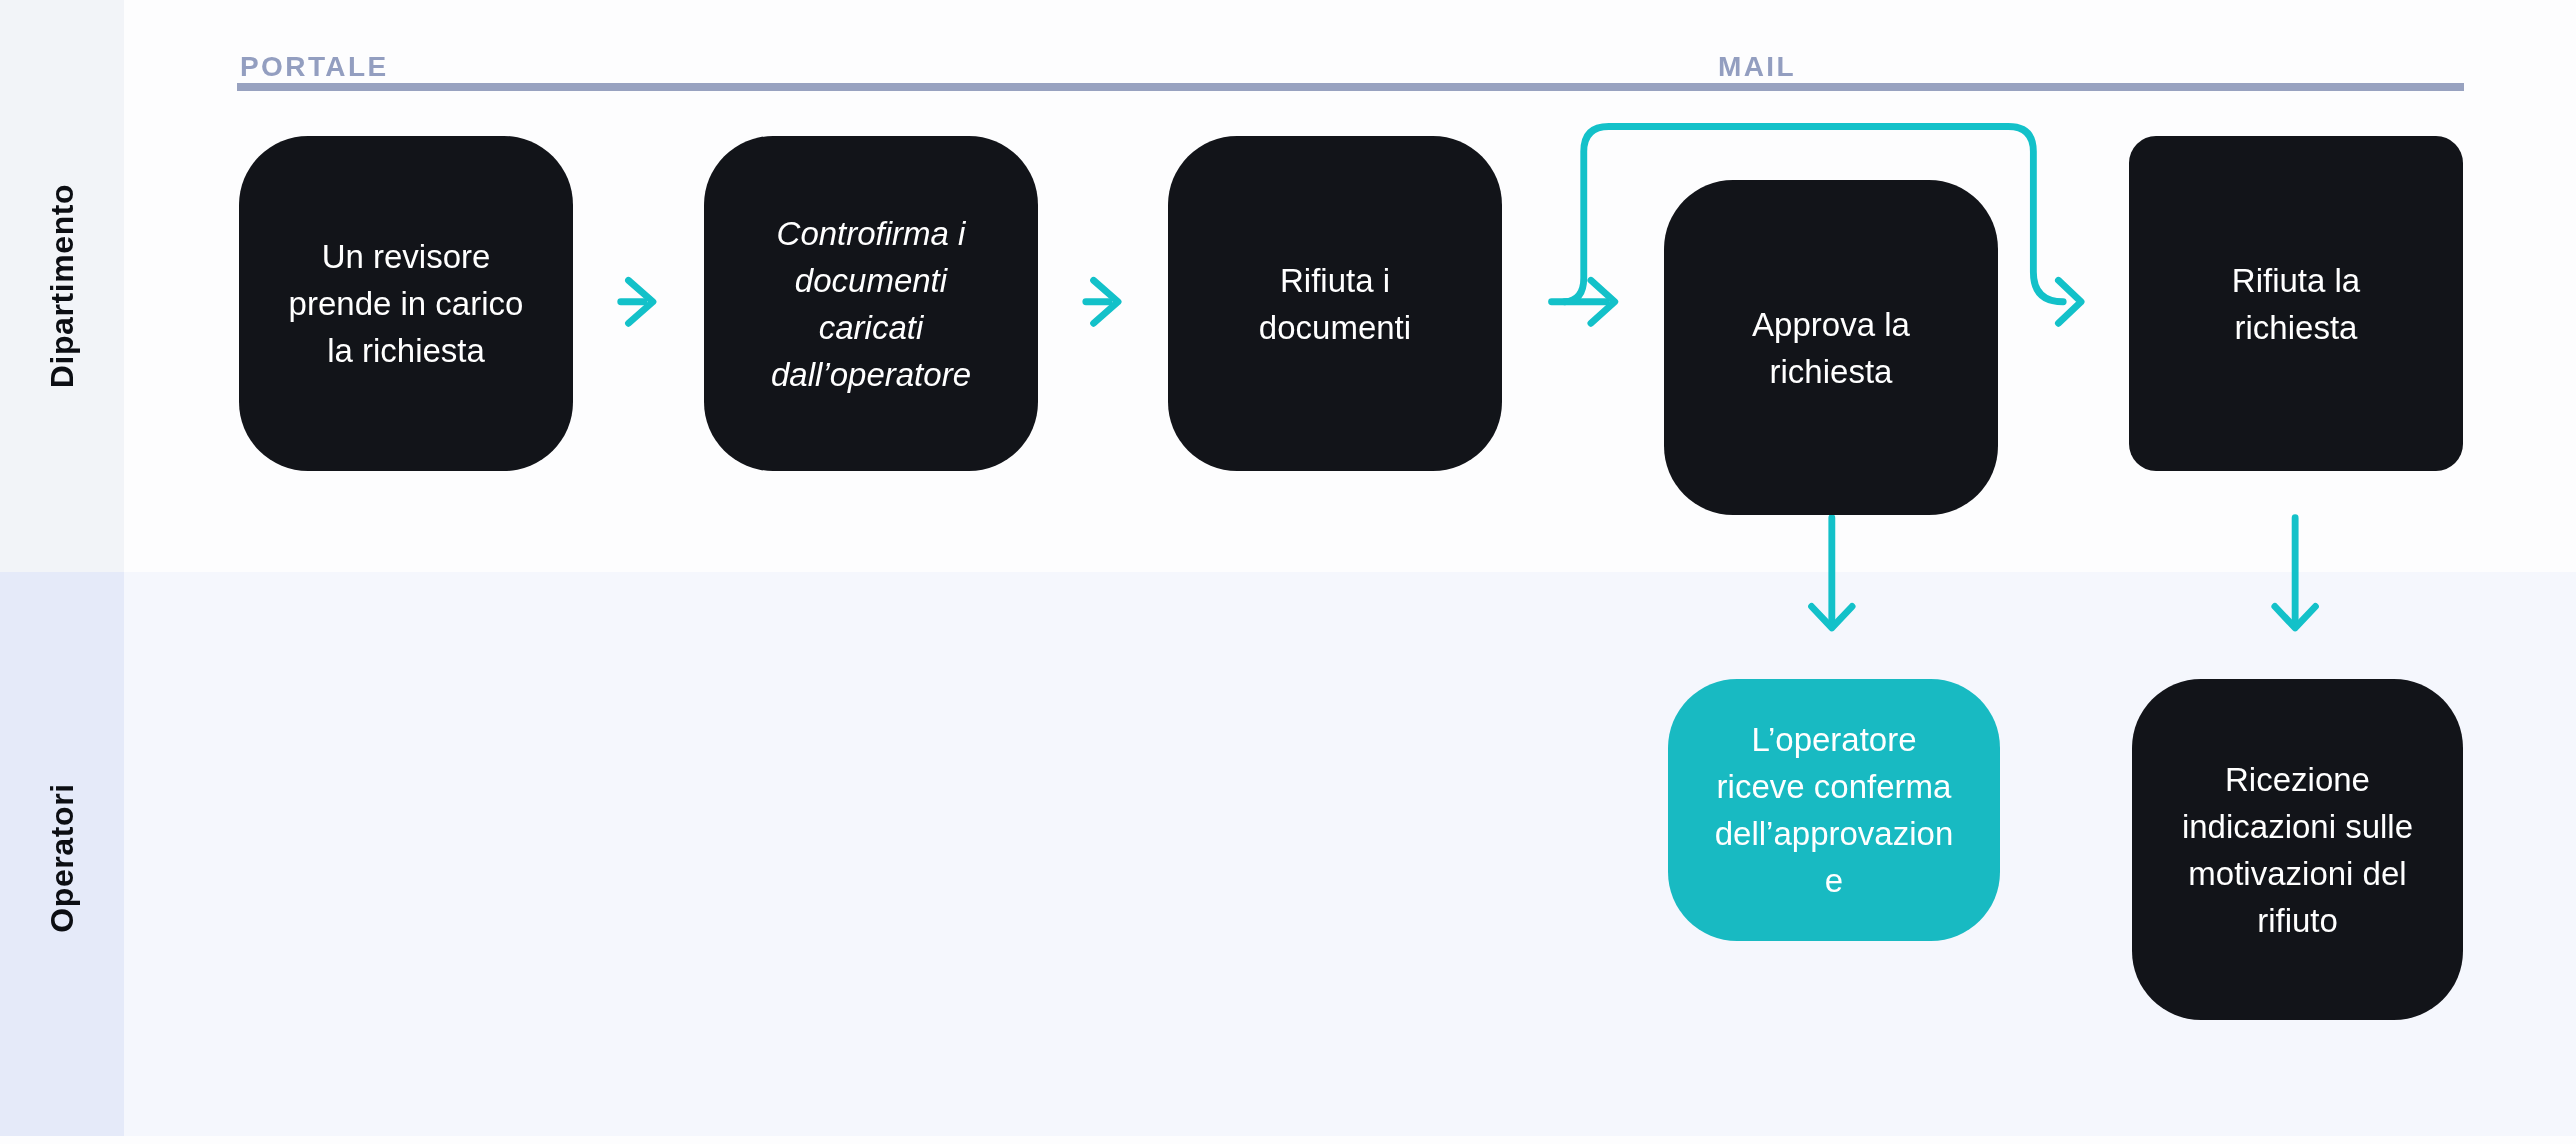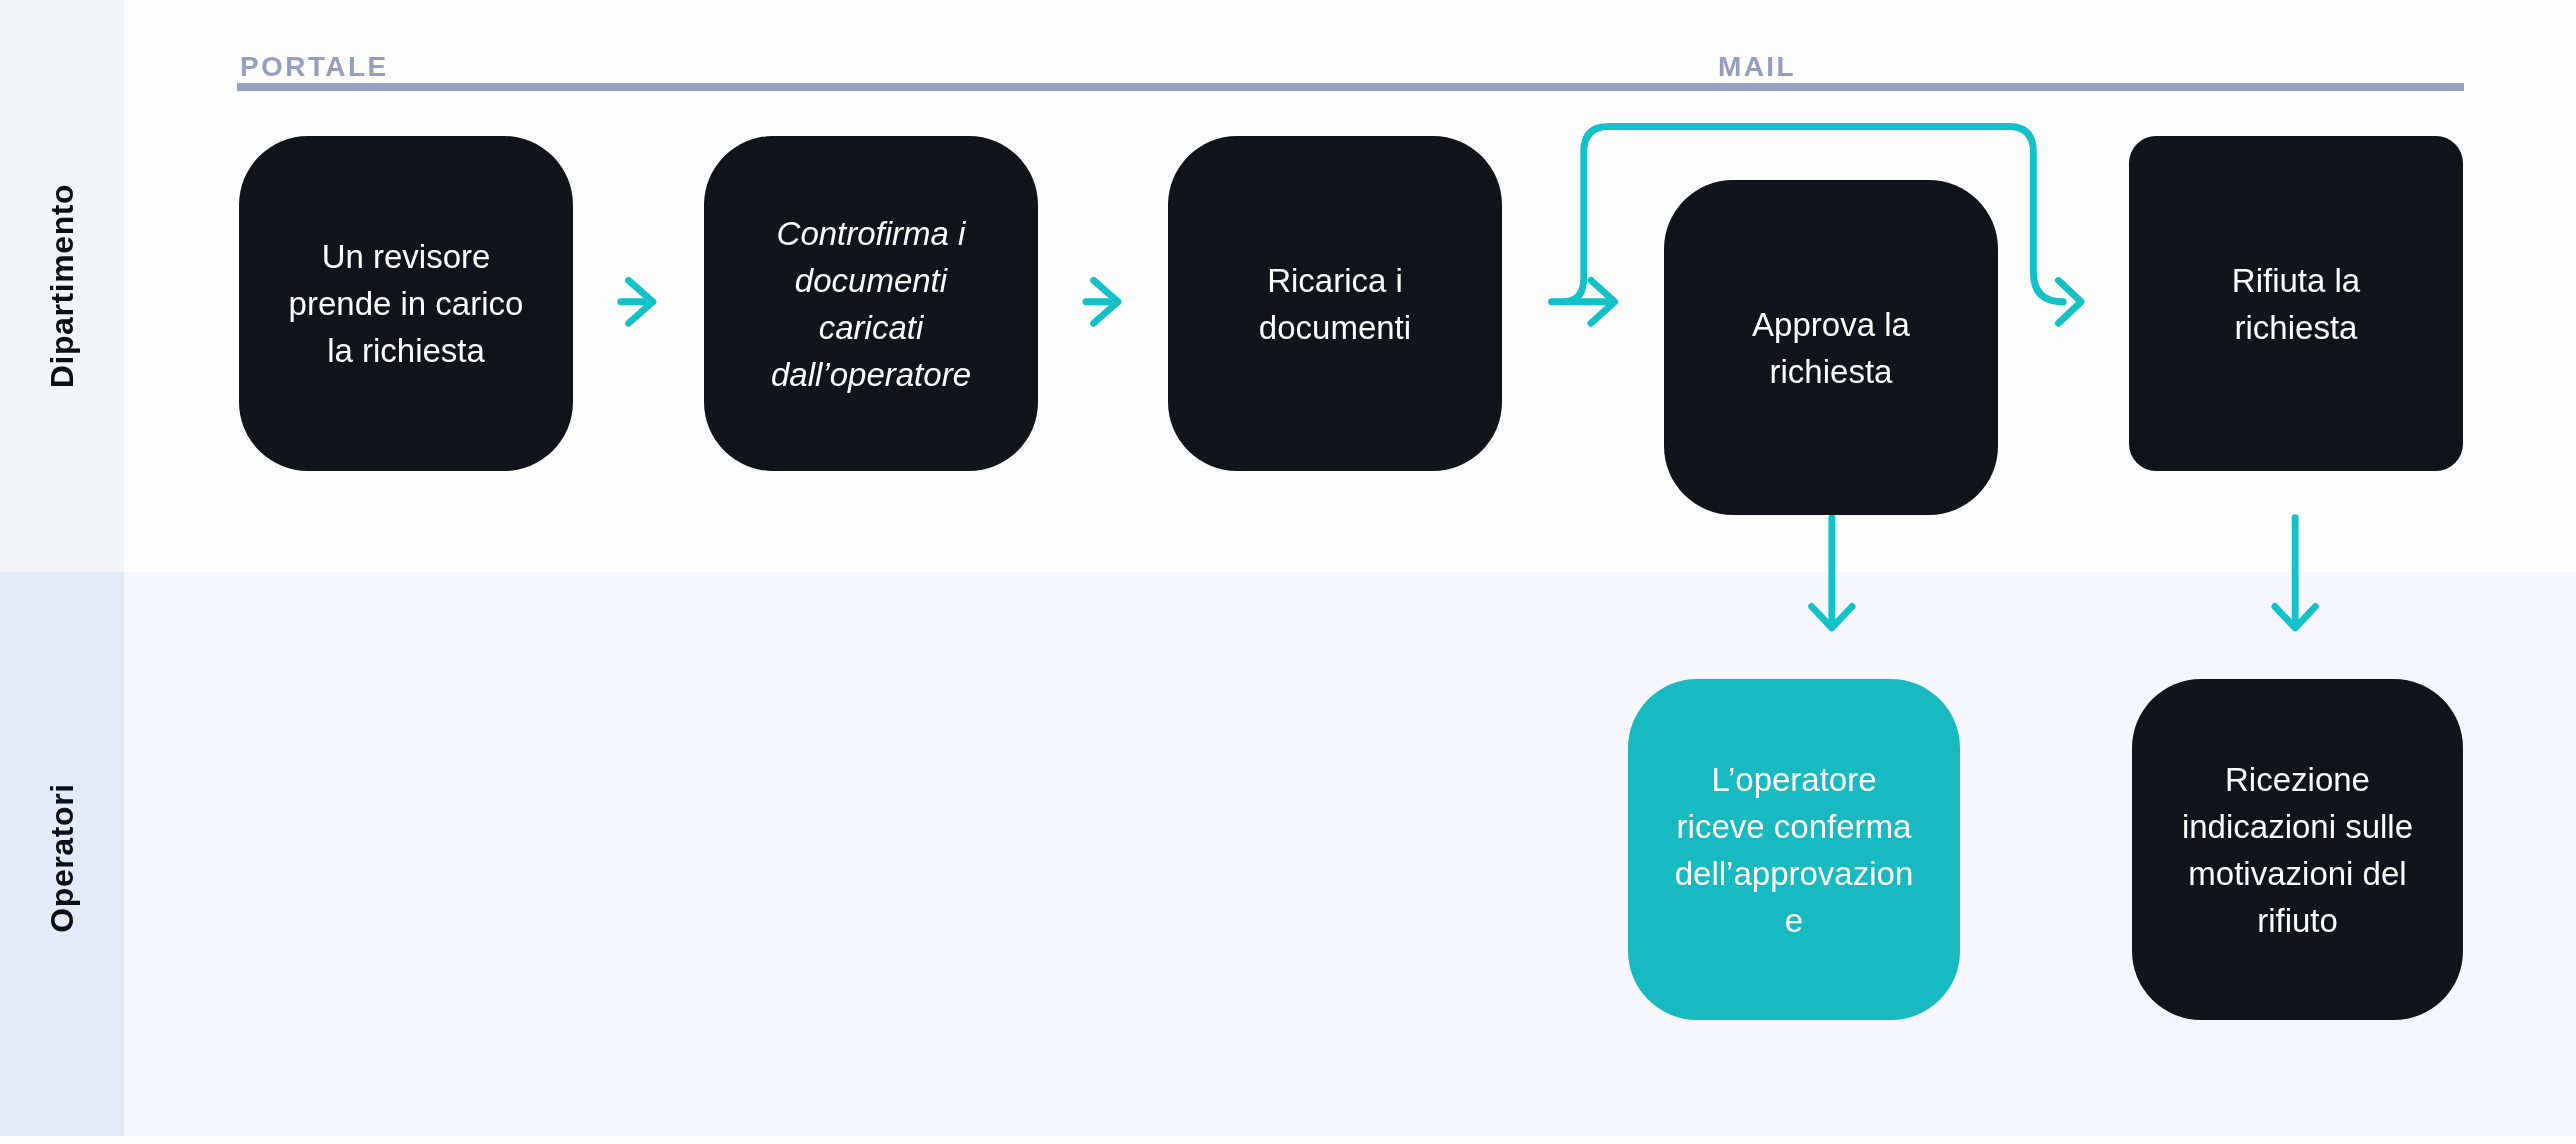--- a/index.html
+++ b/index.html
@@ -74,21 +74,21 @@
     line-height:47px;
     padding:0 39px;
     overflow-wrap:anywhere;
   }
   .node.teal{background:var(--node-teal);}
   .n1{left:239px;  top:136px; width:334px; height:335px;}
   .n2{left:704px; top:136px; width:334px; height:335px;font-style:italic;}
   .n3{left:1168px; top:136px; width:334px; height:335px;}
   .n4{left:1664px; top:136px; width:334px; height:335px;margin-top:44px;}
   .n5{left:2129px; top:136px; width:334px; height:335px;border-radius:27px;}
-  .n6{left:1628px; top:679px; width:332px; height:341px;}
+  .n6{left:1668px; top:679px; width:332px; height:262px;}
   .n7{left:2132px; top:679px; width:331px; height:341px;justify-content:flex-end;}
 
   svg.connectors{
     position:absolute;
     left:0;top:0;
     width:2576px;height:1145px;
     pointer-events:none;
   }
   svg.connectors path{
     fill:none;
@@ -141,21 +141,21 @@
   </g>
 </svg>
 
 <div class="node n1">
   <span>Un revisore prende in carico la richiesta</span>
 </div>
 <div class="node n2">
   <span>Controfirma i documenti caricati dall’operatore</span>
 </div>
 <div class="node n3">
-  <span>Ricarica i documenti</span>
+  <span>Rifiuta i documenti</span>
 </div>
 <div class="node n4">
   <span>Approva la richiesta</span>
 </div>
 <div class="node n5">
   <span>Rifiuta la richiesta</span>
 </div>
 <div class="node teal n6">
   <span>L’operatore riceve conferma dell’approvazione</span>
 </div>

